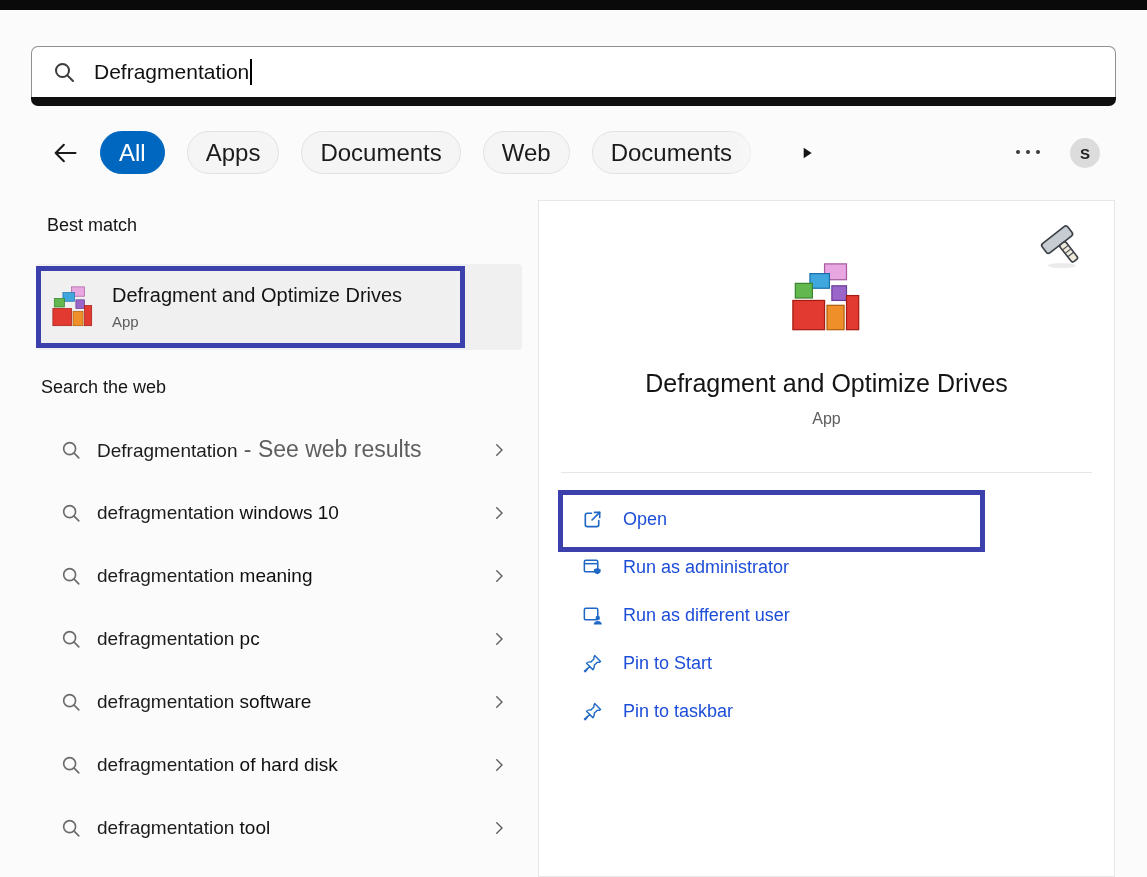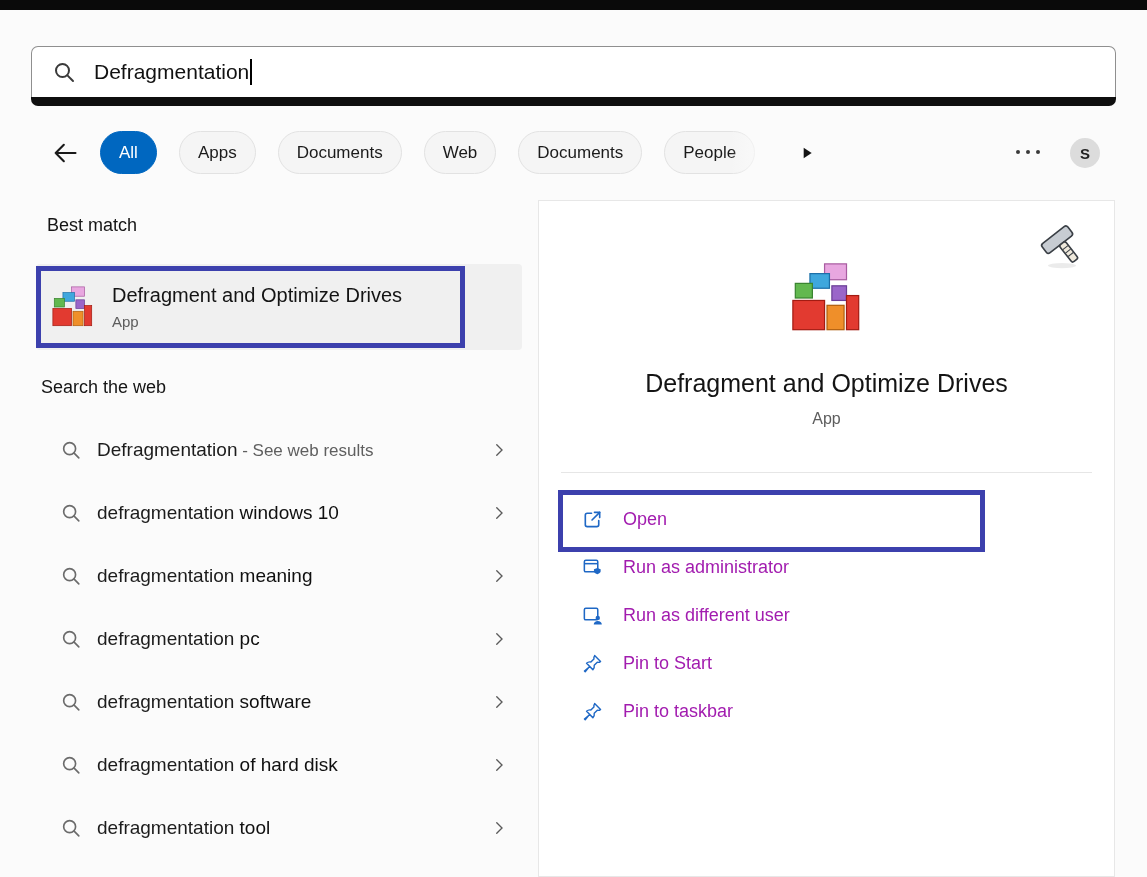--- a/index.html
+++ b/index.html
@@ -17,21 +17,21 @@
   .search-underline { position:absolute; left:31px; top:97px; width:1085px; height:9px;
     background:#0f0f0f; border-radius:0 0 7px 7px; }
   .sicon { width:24px; height:24px; margin:0 18px 0 6px; flex:0 0 auto; }
   .search-text { font-size:21px; color:#111; }
   .caret { display:inline-block; width:2px; height:26px; background:#000; margin-left:1px; vertical-align:-5px; }
 
   
   .back-btn { position:absolute; left:50px; top:138px; width:32px; height:30px; display:flex; align-items:center; }
   .pills-viewport { position:absolute; left:100px; top:131px; width:660px; height:45px; overflow:hidden; }
   .pills { display:flex; gap:22px; }
-  .pill { height:43px; padding:0 18px; display:flex; align-items:center; font-size:17px;
+  .pill { height:43px; padding:0 18px; display:flex; align-items:center; font-size:24px;
     border-radius:22px; background:#f5f5f5; border:1px solid #e2e2e2; white-space:nowrap; color:#1b1b1b; }
   .pill.selected { background:#0067c0; border-color:#0067c0; color:#fff; }
   .fade { position:absolute; left:730px; top:131px; width:55px; height:45px;
     background:linear-gradient(to right, rgba(251,251,251,0), #fbfbfb 75%); }
   .scroll-right { position:absolute; left:795px; top:140px; width:24px; height:26px;
     display:flex; align-items:center; justify-content:center; }
   .more-btn { position:absolute; left:1008px; top:136px; width:40px; height:32px;
     display:flex; align-items:center; justify-content:center; }
   .avatar { position:absolute; left:1070px; top:138px; width:30px; height:30px; border-radius:50%;
     background:#dcdcdc; display:flex; align-items:center; justify-content:center;
@@ -44,35 +44,35 @@
   .best-row { position:absolute; left:36px; top:264px; width:486px; height:86px;
     background:#f0f0f0; border-radius:4px; display:flex; align-items:center; padding:0 14px; }
   .best-icon { width:46px; height:46px; margin-right:16px; flex:0 0 auto; }
   .best-title { font-size:20px; color:#141414; }
   .best-sub { font-size:15px; color:#5d5d5d; margin-top:6px; }
   .web-list { position:absolute; left:36px; top:418px; width:486px; }
   .web-row { height:63px; display:flex; align-items:center; padding:0 14px 0 24px; }
   .wicon { width:22px; height:22px; margin-right:15px; flex:0 0 auto; }
   .web-text { font-size:19px; color:#1c1c1c; }
   .web-text b { font-weight:400; color:#0f0f0f; }
-  .web-suffix { font-size:17px; color:#5f5f5f; }
+  .web-suffix { font-size:23px; color:#5f5f5f; }
   .chev { margin-left:auto; width:18px; height:18px; flex:0 0 auto; }
 
   
   .panel { position:absolute; left:538px; top:200px; width:577px; height:677px;
     background:#fff; border:1px solid #e7e7e7; }
   .hammer { position:absolute; right:26px; top:18px; width:52px; height:52px; }
   .app-big-icon { position:absolute; left:50%; top:58px; transform:translateX(-50%); width:78px; height:78px; }
   .panel-title { position:absolute; top:168px; left:0; width:100%; text-align:center; font-size:25px; color:#141414; }
   .panel-sub { position:absolute; top:209px; left:0; width:100%; text-align:center; font-size:16px; color:#5d5d5d; }
   .divider { position:absolute; top:271px; left:22px; right:22px; height:1px; background:#e6e6e6; }
   .actions { position:absolute; top:294px; left:0; width:100%; }
   .action-row { height:48px; display:flex; align-items:center; padding-left:42px; }
   .aicon { width:23px; height:23px; margin-right:19px; color:#1f68c5; flex:0 0 auto; }
-  .action-label { font-size:18px; color:#a21caf; }
+  .action-label { font-size:18px; color:#1d4ed8; }
 
   
   .ann { position:absolute; border:5px solid #3c40ad; z-index:20; pointer-events:none; background:transparent; }
   .ann1 { left:36px; top:266px; width:429px; height:82px; }
   .ann2 { left:558px; top:490px; width:427px; height:62px; }
 </style>
 </head>
 <body>
 
 <div class="top-strip"></div>

